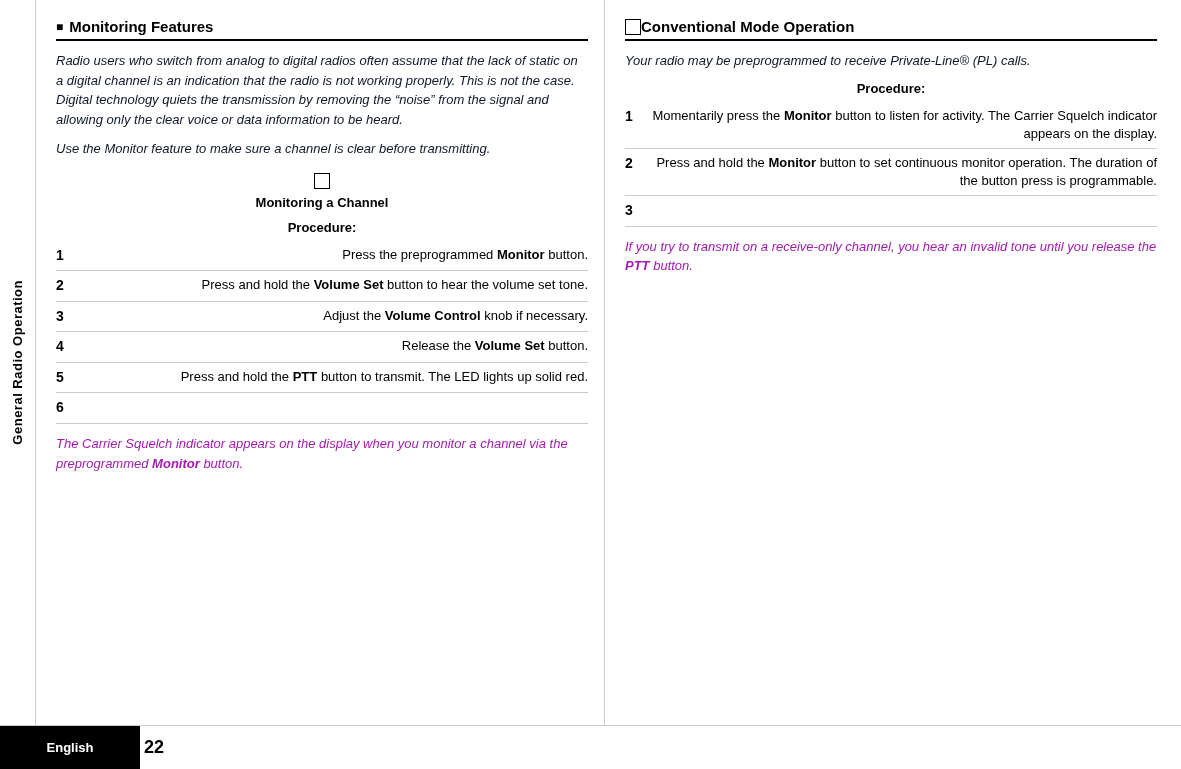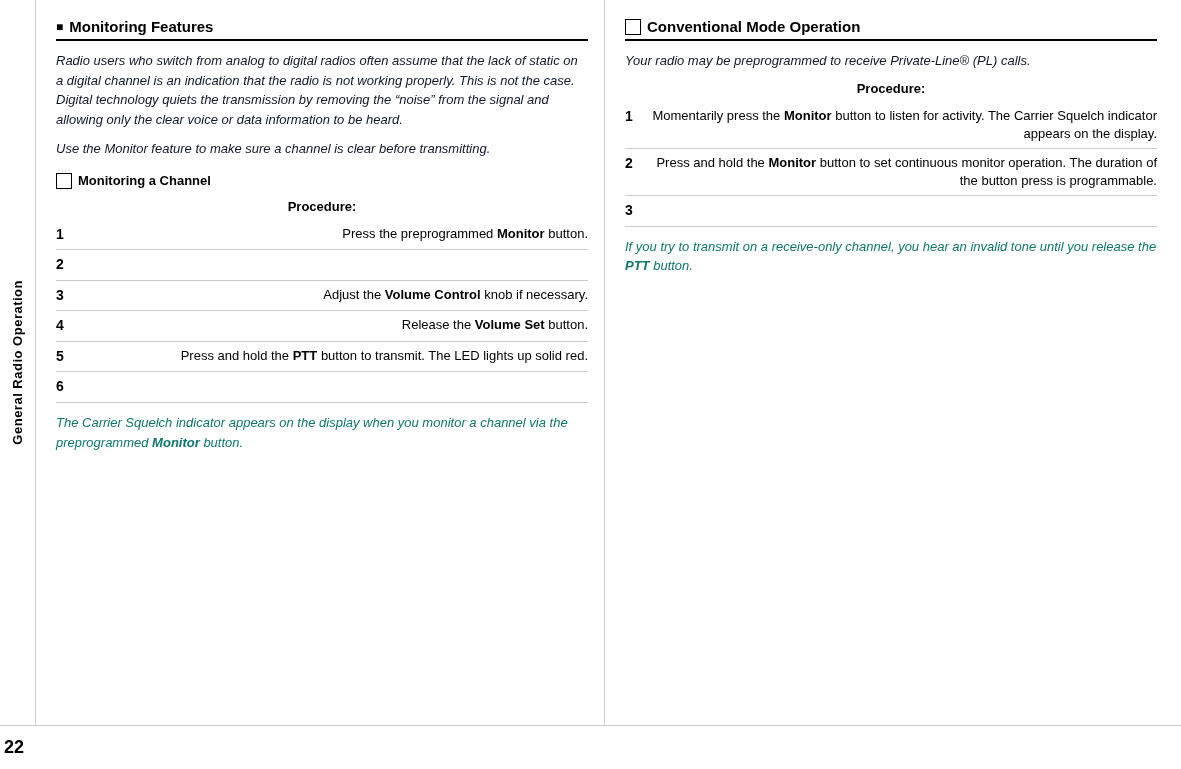--- a/index.html
+++ b/index.html
@@ -80,20 +80,21 @@
     }
 
     .section-heading-sub {
       font-size: 13px;
       font-weight: bold;
       display: flex;
       align-items: center;
       gap: 6px;
       margin-bottom: 6px;
       margin-top: 14px;
+      flex-direction: column;
     }
 
     .section-heading-sub .icon-box {
       width: 16px;
       height: 16px;
       border: 1.5px solid #000;
       display: inline-flex;
       align-items: center;
       justify-content: center;
       font-size: 9px;
@@ -156,21 +157,21 @@
     .step-text b {
       font-weight: bold;
     }
 
     
     .italic-note {
       font-style: italic;
       font-size: 13px;
       line-height: 1.5;
       margin-top: 10px;
-      color: #0f766e;
+      color: #a21caf;
     }
 
     
     .footer {
       display: flex;
       align-items: stretch;
       border-top: 1px solid #ccc;
       height: 44px;
       flex-shrink: 0;
     }
@@ -195,21 +196,20 @@
       font-weight: bold;
       color: #000;
     }
 
     
     .right-heading-main {
       font-size: 15px;
       font-weight: bold;
       display: flex;
       align-items: center;
-      gap: 6px;
       margin-bottom: 4px;
     }
 
     .right-heading-main .icon-box {
       width: 16px;
       height: 16px;
       border: 1.5px solid #000;
       display: inline-flex;
       align-items: center;
       justify-content: center;
@@ -245,20 +245,21 @@
 
       <div class="procedure-label">Procedure:</div>
 
       <ol class="steps-list">
         <li class="step-item">
           <span class="step-number">1</span>
           <span class="step-text">Press the preprogrammed <b>Monitor</b> button.</span>
         </li>
         <li class="step-item">
           <span class="step-number">2</span>
+          <span class="step-text">Press and hold the <b>Volume Set</b> button to hear the volume set tone.</span>
         </li>
         <li class="step-item">
           <span class="step-number">3</span>
           <span class="step-text">Adjust the <b>Volume Control</b> knob if necessary.</span>
         </li>
         <li class="step-item">
           <span class="step-number">4</span>
           <span class="step-text">Release the <b>Volume Set</b> button.</span>
         </li>
         <li class="step-item">
@@ -305,14 +306,15 @@
       <p class="italic-note">
         <em>If you try to transmit on a receive-only channel, you hear an invalid tone until you release the <b>PTT</b> button.</em>
       </p>
 
     </div>
 
   </div>
 </div>
 
 <div class="footer">
+  <div class="footer-english">English</div>
   <div class="footer-page-number">22</div>
 </div>
 
 </body></html>

